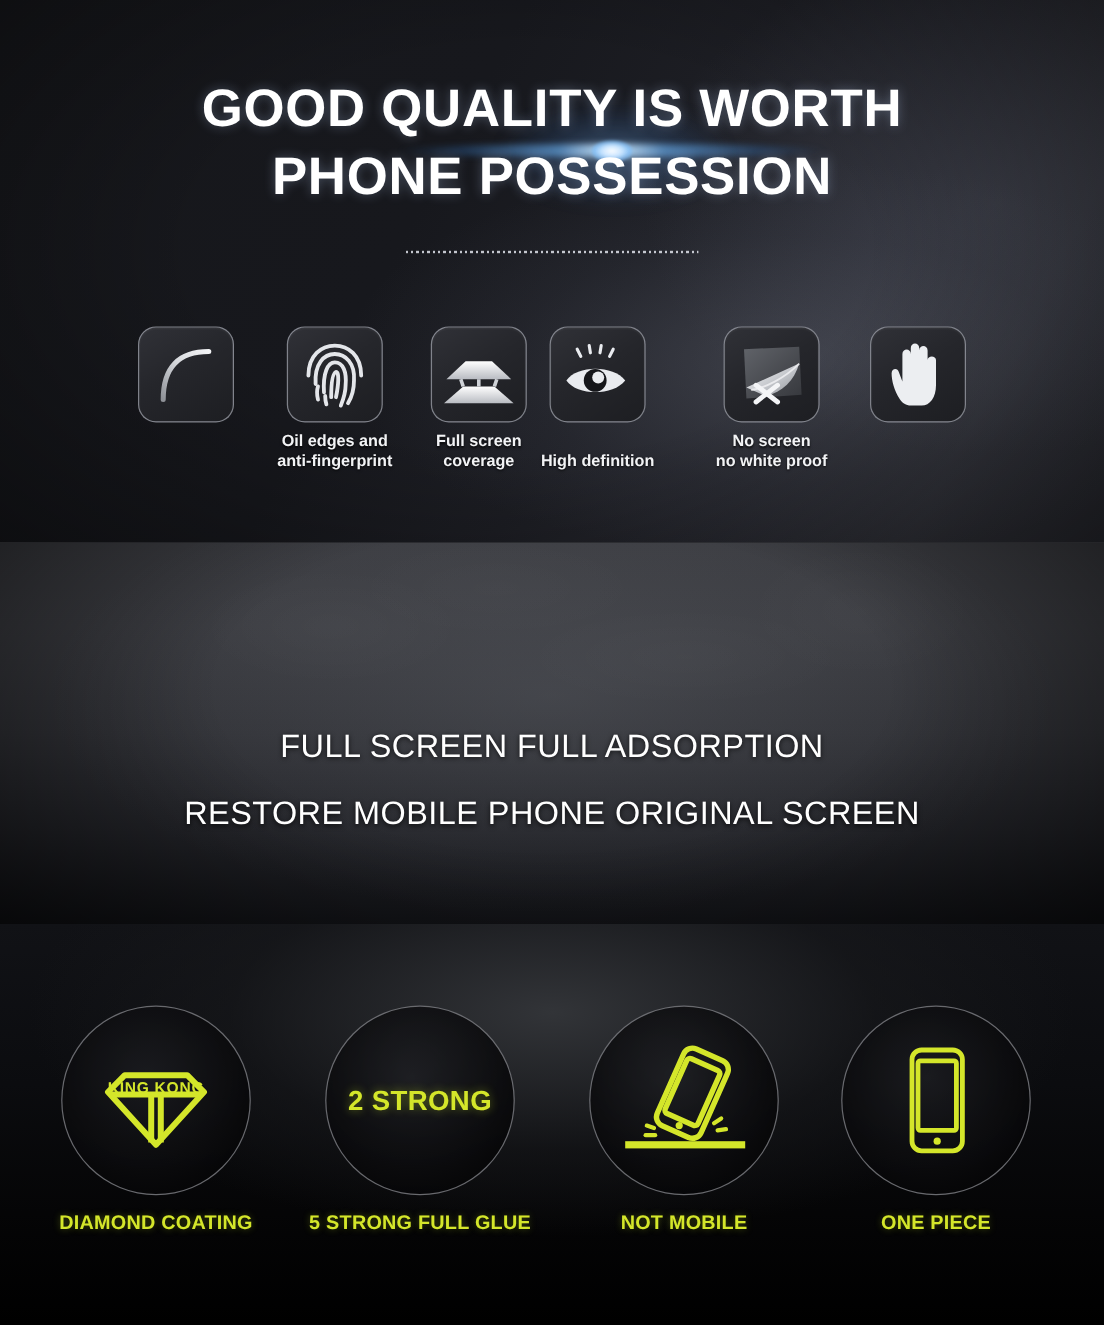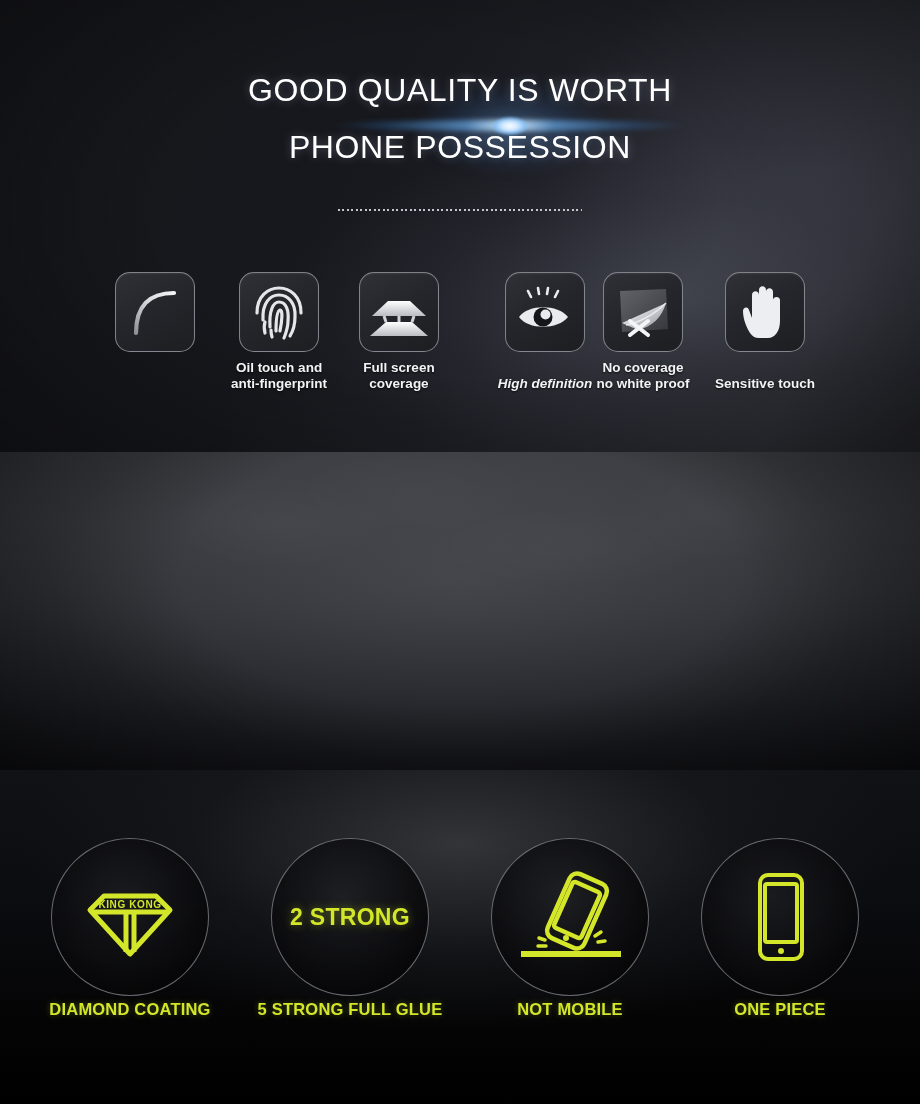--- a/index.html
+++ b/index.html
@@ -69,23 +69,23 @@
     background: radial-gradient(ellipse at center, rgba(120,185,255,0.34) 0%, rgba(60,130,220,0.14) 45%, rgba(30,90,190,0) 75%);
     filter: blur(7px);
   }
 
   .hero-title {
     position: absolute;
     left: 0; top: 62px;
     width: 920px;
     text-align: center;
     color: #ffffff;
-    font-size: 32px;
+    font-size: 44px;
     line-height: 57px;
-    font-weight: 400;
+    font-weight: 700;
     letter-spacing: 0.6px;
     text-shadow: 0 0 10px rgba(190,215,255,0.30);
     white-space: nowrap;
   }
   .hero-title .ln { display: block; }
 
   .hero-divider {
     position: absolute;
     left: 338px; top: 209px;
     width: 244px; height: 2px;
@@ -205,35 +205,35 @@
   }
   .badge-circle svg { display: block; }
   .badge-text {
     color: #d4e62a;
     font-size: 23px;
     font-weight: 700;
     letter-spacing: 0.3px;
     text-shadow: 0 0 8px rgba(190,220,30,0.45);
   }
   .badge-label {
-    margin-top: 4px;
+    margin-top: 14px;
     color: #d4e62a;
     font-size: 16.5px;
     font-weight: 700;
     letter-spacing: 0.2px;
     white-space: nowrap;
     text-shadow: 0 0 6px rgba(190,220,30,0.35);
   }
   .kk-word {
     position: absolute;
     left: 0; right: 0;
     top: 60px;
     text-align: center;
     color: #d4e62a;
-    font-size: 10px;
+    font-size: 13px;
     font-weight: 700;
     letter-spacing: 0.6px;
   }
 </style>
 </head>
 <body>
 
 <div id="page">
 
   <div class="sec-hero">
@@ -273,21 +273,21 @@
               <path d="M17 40 C17 23, 28 15, 39 15 C50 15, 61 23, 61 40"></path>
               <path d="M23 47 C22 30, 30 22, 39 22 C48 22, 56 30, 55 44 C55 52, 53 58, 50 63"></path>
               <path d="M30 54 C29 38, 33 29, 39 29 C46 29, 49 37, 48 48 C48 55, 46 60, 44 65"></path>
               <path d="M36 58 C36 46, 37 38, 40 37 C43 37, 42 48, 40 58"></path>
               <path d="M25 60 C24 56, 24 52, 25 49"></path>
               <path d="M32 64 C31 61, 31 59, 31 57"></path>
             </g>
           </svg>
         </div>
         <div class="feat-label">
-          <div>Oil touch and</div>
+          <div>Oil edges and</div>
           <div>anti-fingerprint</div>
         </div>
       </div>
 
       <div class="feature" style="left:334px;">
         <div class="feat-tile">
           <svg width="78" height="78" viewBox="0 0 78 78">
             <defs>
               <linearGradient id="plg" x1="0" y1="0" x2="0" y2="1">
                 <stop offset="0%" stop-color="#ffffff"></stop>
@@ -298,21 +298,21 @@
             <polygon points="26,49 52,49 68,63 10,63" fill="url(#plg)"></polygon>
             <path d="M24 43 L26 49 M54 43 L52 49 M39 43 L39 49" stroke="#cfd2d7" stroke-width="3"></path>
           </svg>
         </div>
         <div class="feat-label">
           <div>Full screen</div>
           <div>coverage</div>
         </div>
       </div>
 
-      <div class="feature" style="left:480px;font-style:italic;">
+      <div class="feature" style="left:433px;">
         <div class="feat-tile">
           <svg width="78" height="78" viewBox="0 0 78 78">
             <g stroke="#e9ebef" stroke-width="2.6" stroke-linecap="round">
               <line x1="25" y1="24" x2="22" y2="18"></line>
               <line x1="33" y1="21" x2="32" y2="15"></line>
               <line x1="41" y1="21" x2="42" y2="15"></line>
               <line x1="49" y1="24" x2="52" y2="18"></line>
             </g>
             <path d="M13 44 C22 31, 52 31, 62 44 C52 57, 22 57, 13 44 Z" fill="#e9ebef"></path>
             <circle cx="37" cy="44" r="9.5" fill="#15161a"></circle>
@@ -341,42 +341,43 @@
             <polygon points="16,18 62,16 64,56 18,59" fill="url(#sheetg)"></polygon>
             <path d="M18 50 L62 30 C58 44, 48 54, 34 57 Z" fill="url(#filmg)"></path>
             <path d="M22 52 C34 50, 50 42, 62 30" fill="none" stroke="#f2f3f5" stroke-width="1.6" opacity="0.8"></path>
             <g stroke="#f4f5f7" stroke-width="4" stroke-linecap="round">
               <line x1="26" y1="48" x2="44" y2="62"></line>
               <line x1="44" y1="48" x2="26" y2="62"></line>
             </g>
           </svg>
         </div>
         <div class="feat-label">
-          <div>No coverage</div>
+          <div>No screen</div>
           <div>no white proof</div>
         </div>
       </div>
 
       <div class="feature" style="left:700px;">
         <div class="feat-tile">
           <svg width="78" height="78" viewBox="0 0 78 78">
             <path d="M24 60 C19 52, 17 44, 17 38 C17 34, 22 33, 23 37 L26 45 L26 22 C26 17, 33 17, 33 22 L33 40 L33 17 C33 12, 40 12, 40 17 L40 40 L40 19 C40 14, 47 14, 47 19 L47 41 L47 27 C47 23, 54 23, 54 27 L54 48 C54 58, 49 65, 42 65 L33 65 C29 65, 26 63, 24 60 Z" fill="#eceef1"></path>
           </svg>
-        </div>
-        <div class="feat-label one-line">
-          <span>Sensitive touch</span>
         </div>
       </div>
 
     </div>
   </div>
 
   <div class="sec-mid">
     <div class="mid-texture"></div>
     <div class="mid-vignette"></div>
+    <div class="mid-text">
+      <span class="ln">FULL SCREEN FULL ADSORPTION</span>
+      <span class="ln">RESTORE MOBILE PHONE ORIGINAL SCREEN</span>
+    </div>
   </div>
 
   <div class="sec-bot">
     <div class="badges">
 
       <div class="badge" style="left:30px;">
         <div class="badge-circle">
           <svg width="120" height="110" viewBox="0 0 120 110">
             <g fill="none" stroke="#d4e62a" stroke-width="5" stroke-linejoin="round">
               <polygon points="34,34 86,34 100,48 60,92 20,48"></polygon>

